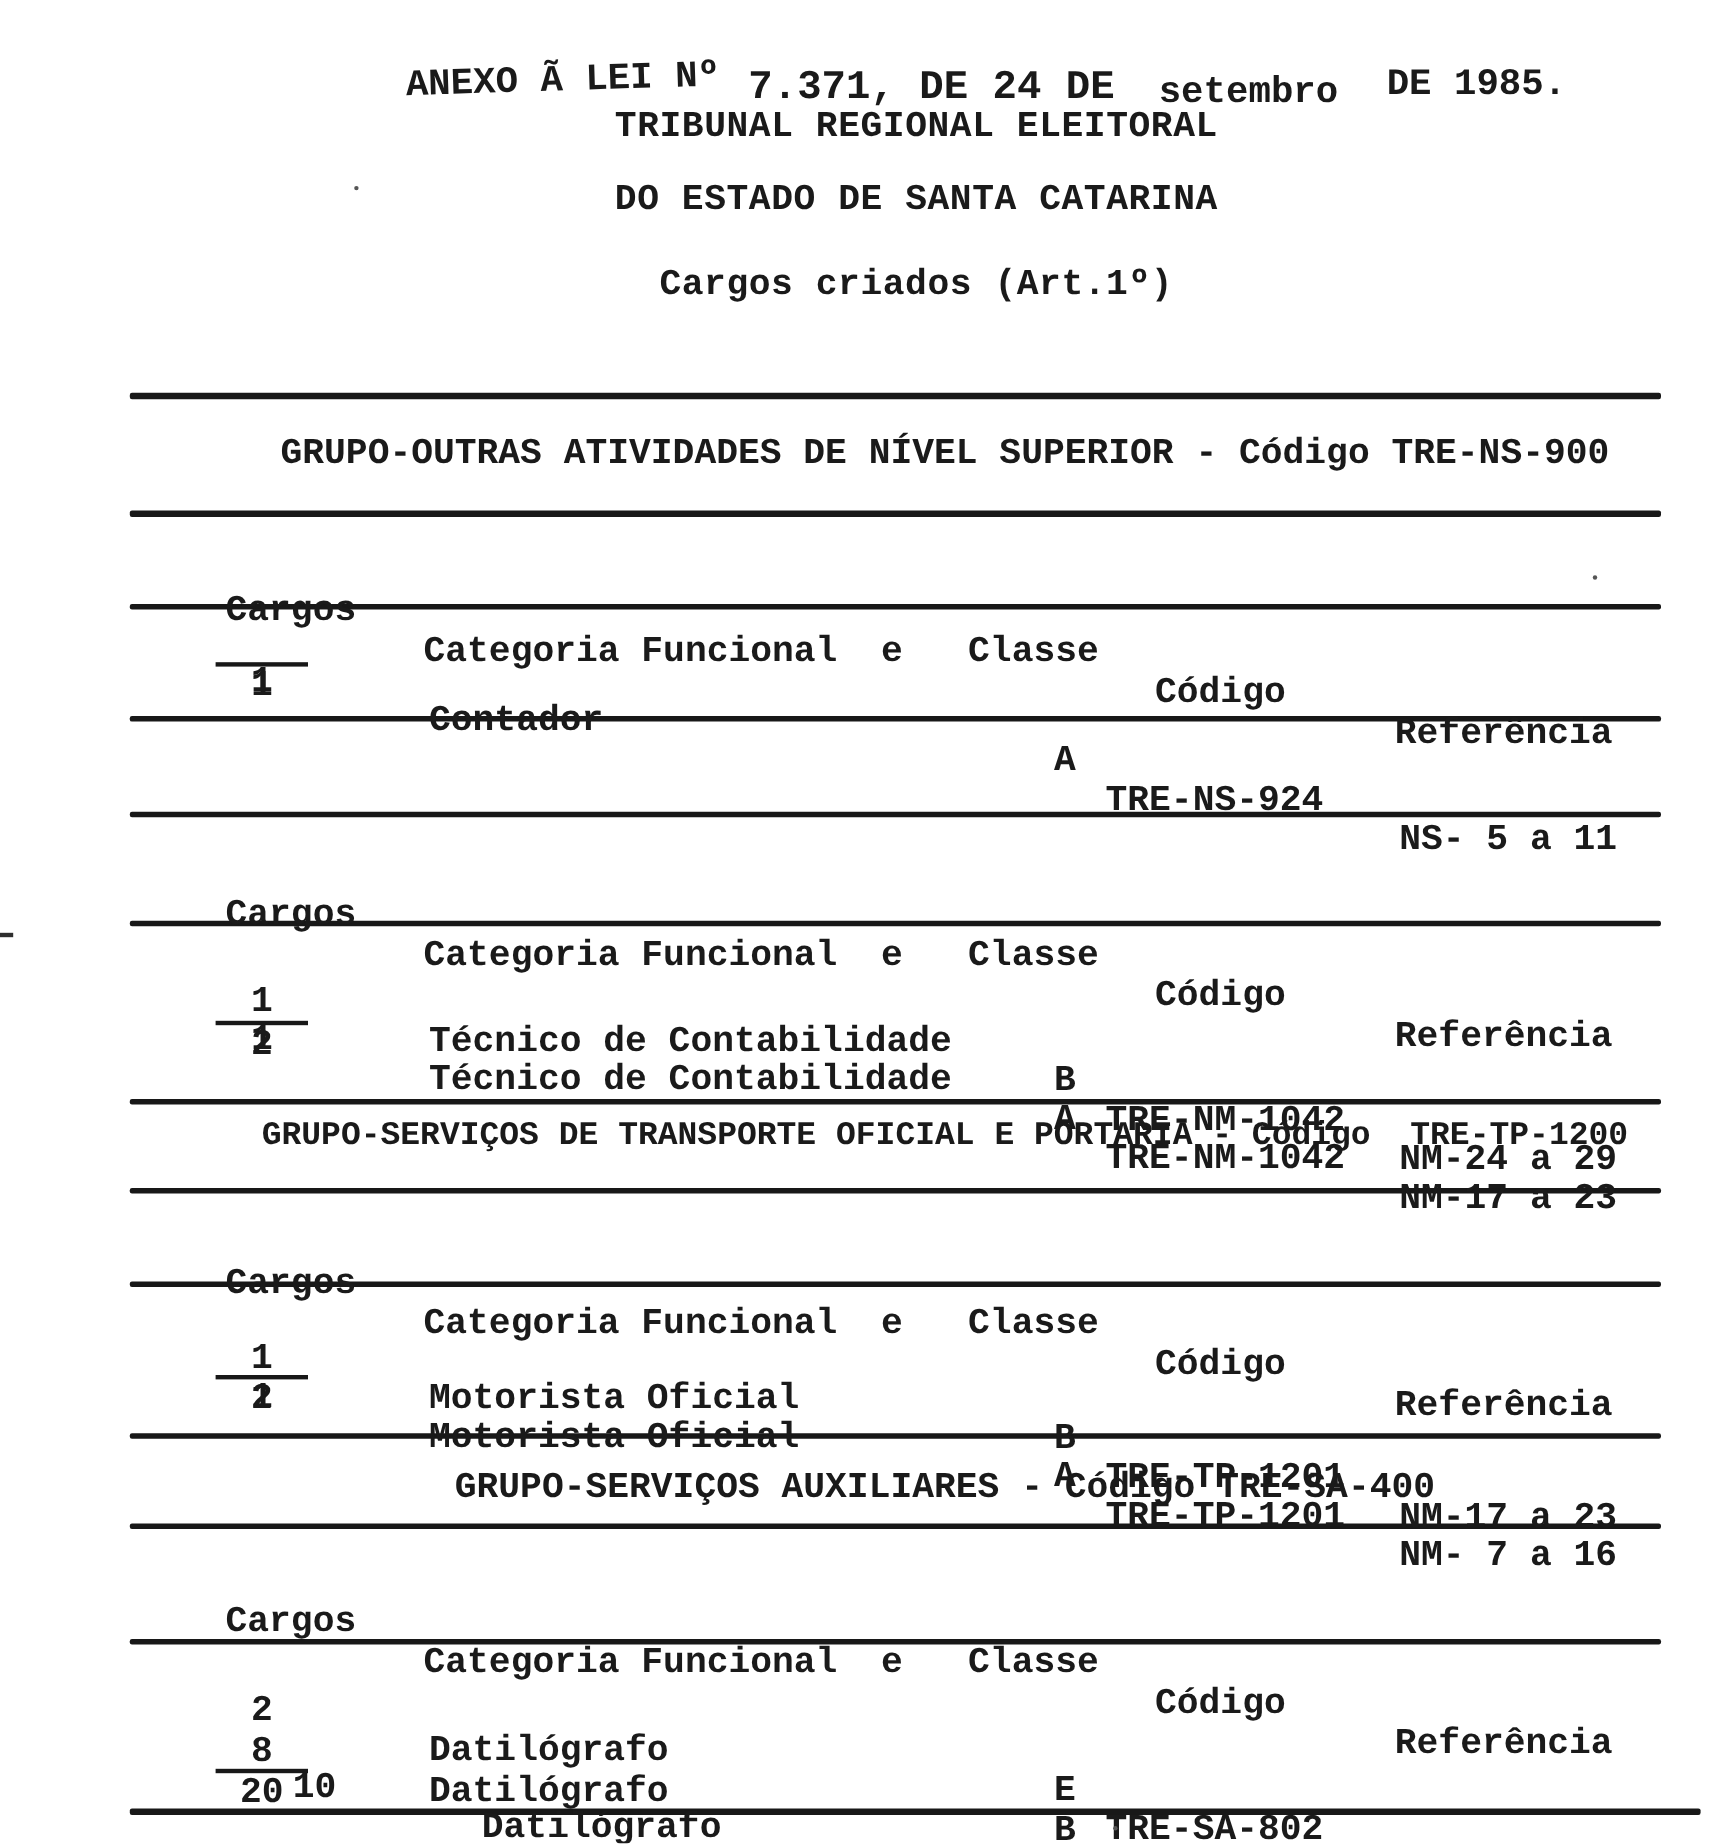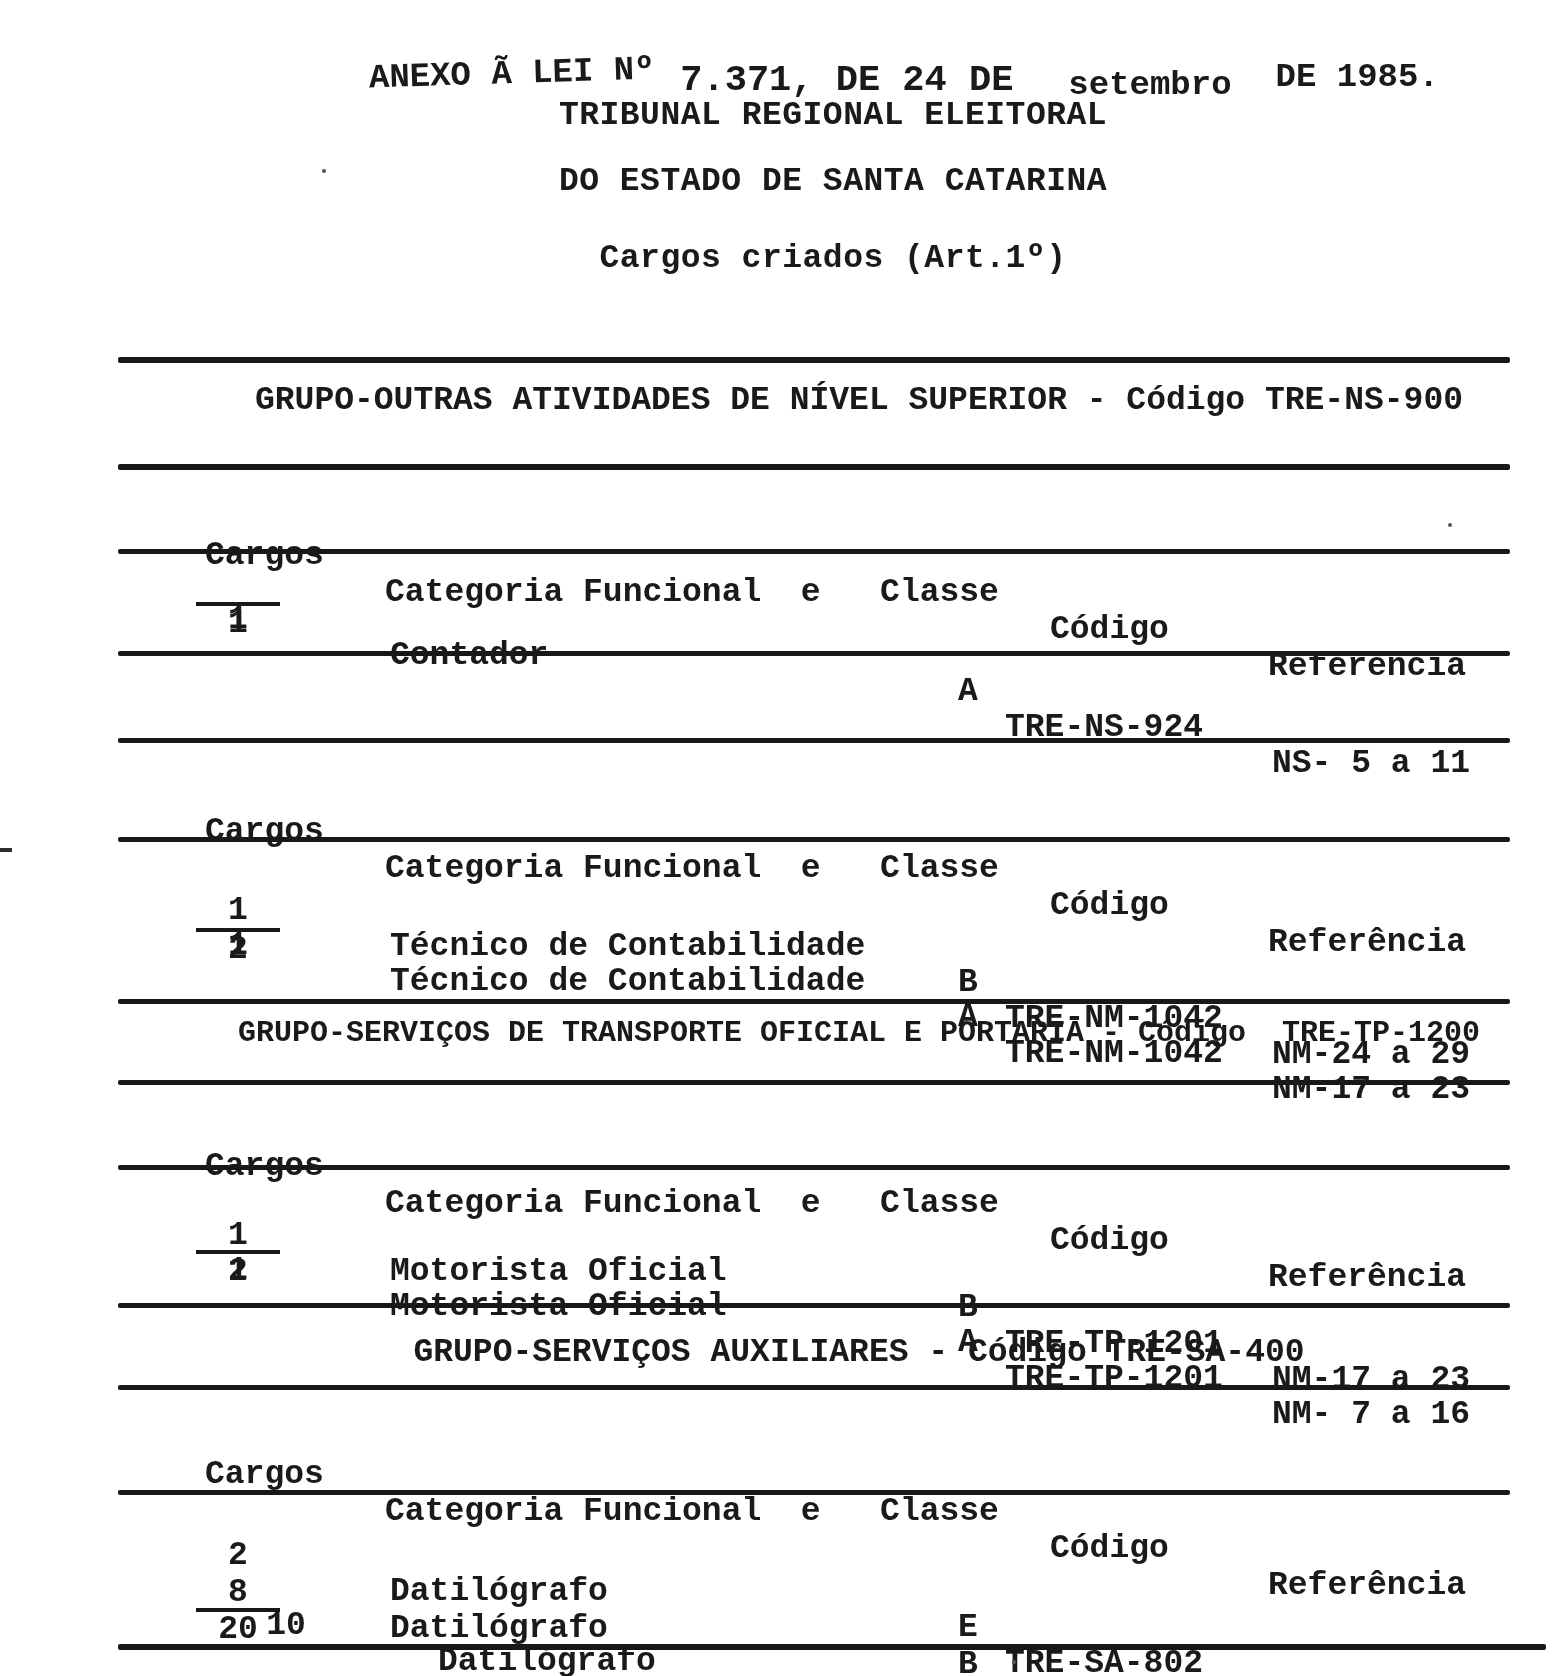--- a/index.html
+++ b/index.html
@@ -9,21 +9,21 @@
     font-family:"Liberation Mono","DejaVu Sans Mono",monospace;
     font-weight:700; color:#1a1a1a;
   }
   .sheet span, .sheet div { white-space:pre; }
 
   
   .hdr-line1 { position:absolute; top:16px; left:287px; height:60px; font-size:34px; }
   .hdr-line1 .seg { display:inline-block; }
   .seg1 { transform:rotate(-1.8deg) translateY(-2px); }
   .seg2 { margin-left:26px; font-size:37px; transform:translateY(5px); }
-  .seg3 { margin-left:55px; transform:translateY(9px); }
+  .seg3 { margin-left:40px; transform:translateY(9px); }
   .seg4 { margin-left:44px; transform:translateY(1px); }
 
   .hdr-center { position:absolute; left:118px; width:1430px; text-align:center; font-size:33px; letter-spacing:0.5px; }
   .hdr-line2 { top:97px; }
   .hdr-line3 { top:163px; }
   .hdr-line4 { top:240px; }
 
   
   .rule { position:absolute; left:118px; width:1392px; height:5px; background:#181818; border-radius:2px; }
   .rule.thick { height:6px; }
@@ -31,21 +31,21 @@
   .r4  { top:651px; } .r5  { top:738px; } .r6  { top:837px; }
   .r7  { top:999px; } .r8  { top:1080px; } .r9  { top:1165px; }
   .r10 { top:1303px; } .r11 { top:1385px; } .r12 { top:1490px; }
   .r13 { top:1644px; width:1428px; }
 
   
   .sec-title {
     position:absolute; left:118px; width:1392px; box-sizing:border-box;
     padding-left:90px; text-align:center; font-size:33px;
   }
-  .st1 { top:382px;text-align:center; } .st2 { top:685px; }
+  .st1 { top:394px;text-align:center; } .st2 { top:685px; }
   .st3 { top:1016px; font-size:30px; } .st4 { top:1334px; }
 
   
   .thead { position:absolute; left:0; width:100%; height:38px; font-size:33px; }
   .th1 { top:500px; } .th2 { top:776px; } .th3 { top:1111px; } .th4 { top:1419px; }
   .h-cargos { position:absolute; left:205px; }
   .h-cat    { position:absolute; left:385px; }
   .h-cod    { position:absolute; left:1050px; }
   .h-ref    { position:absolute; left:1268px; }
 

